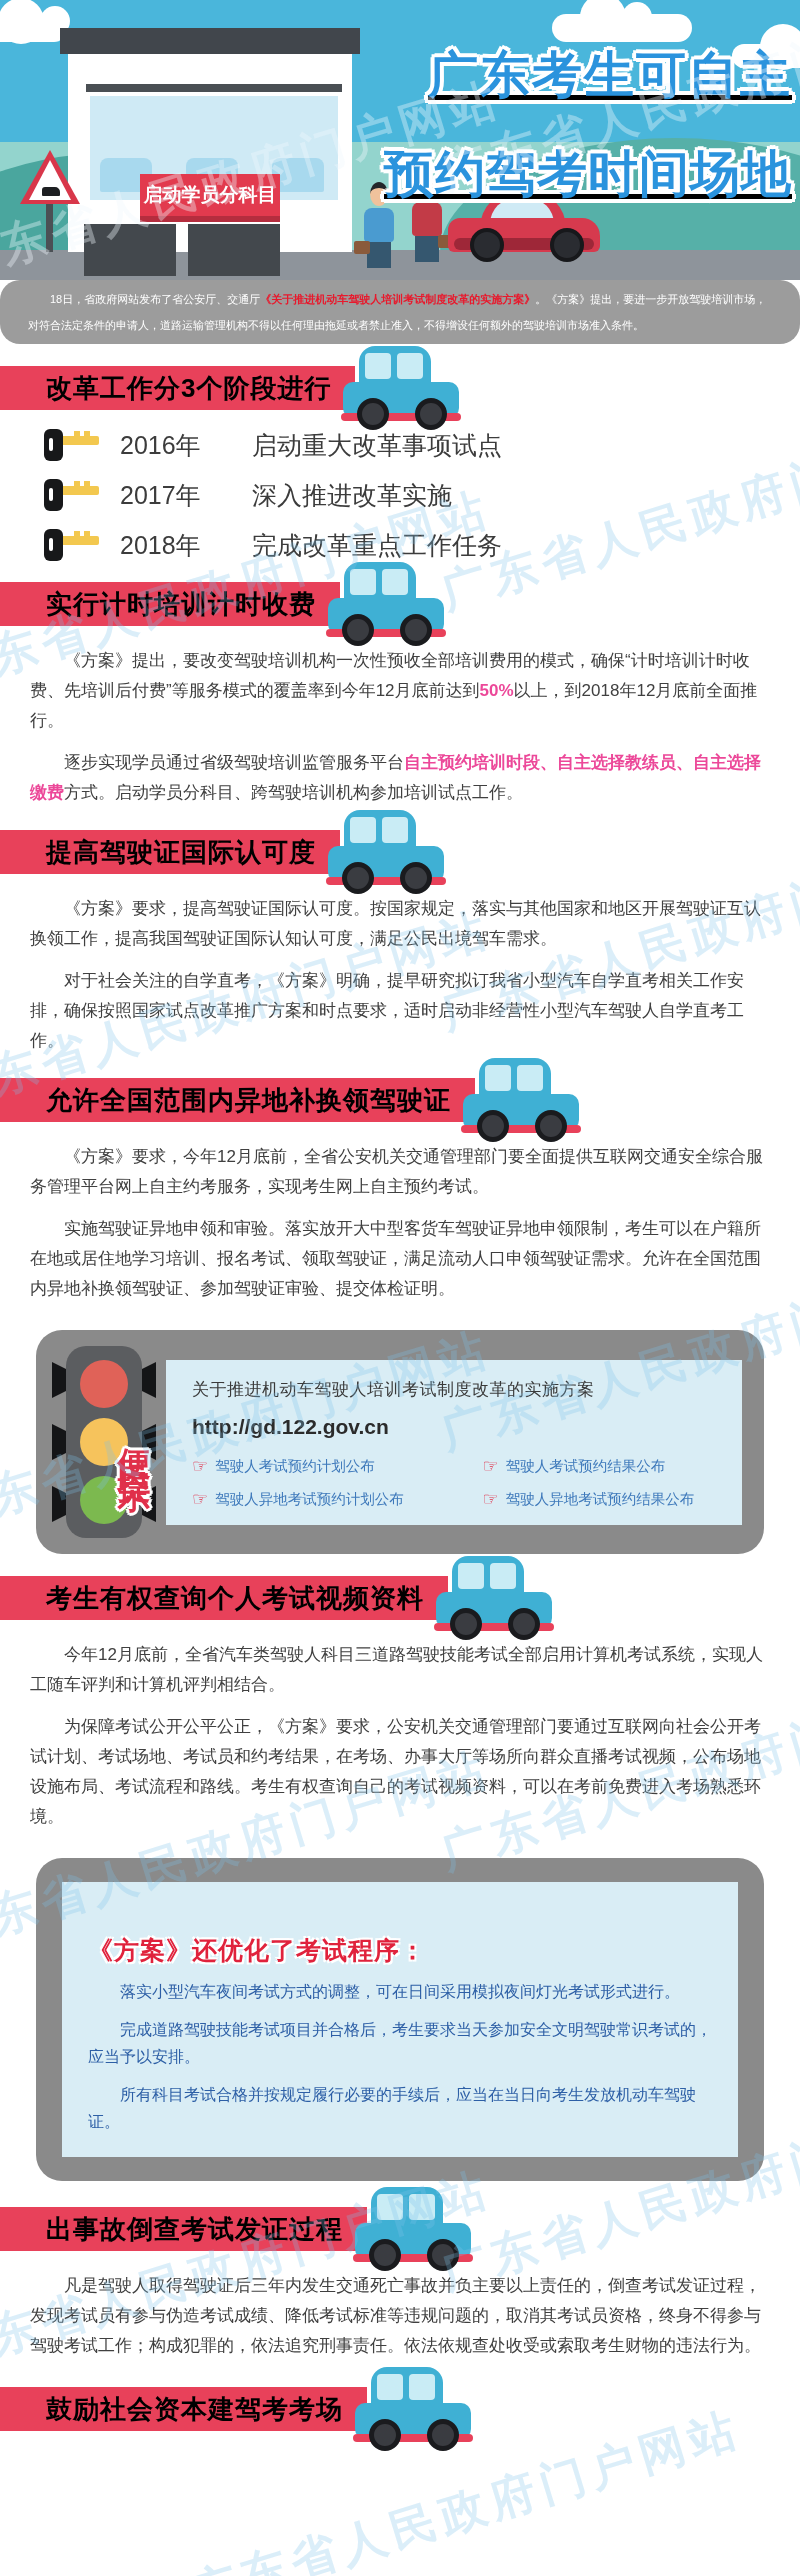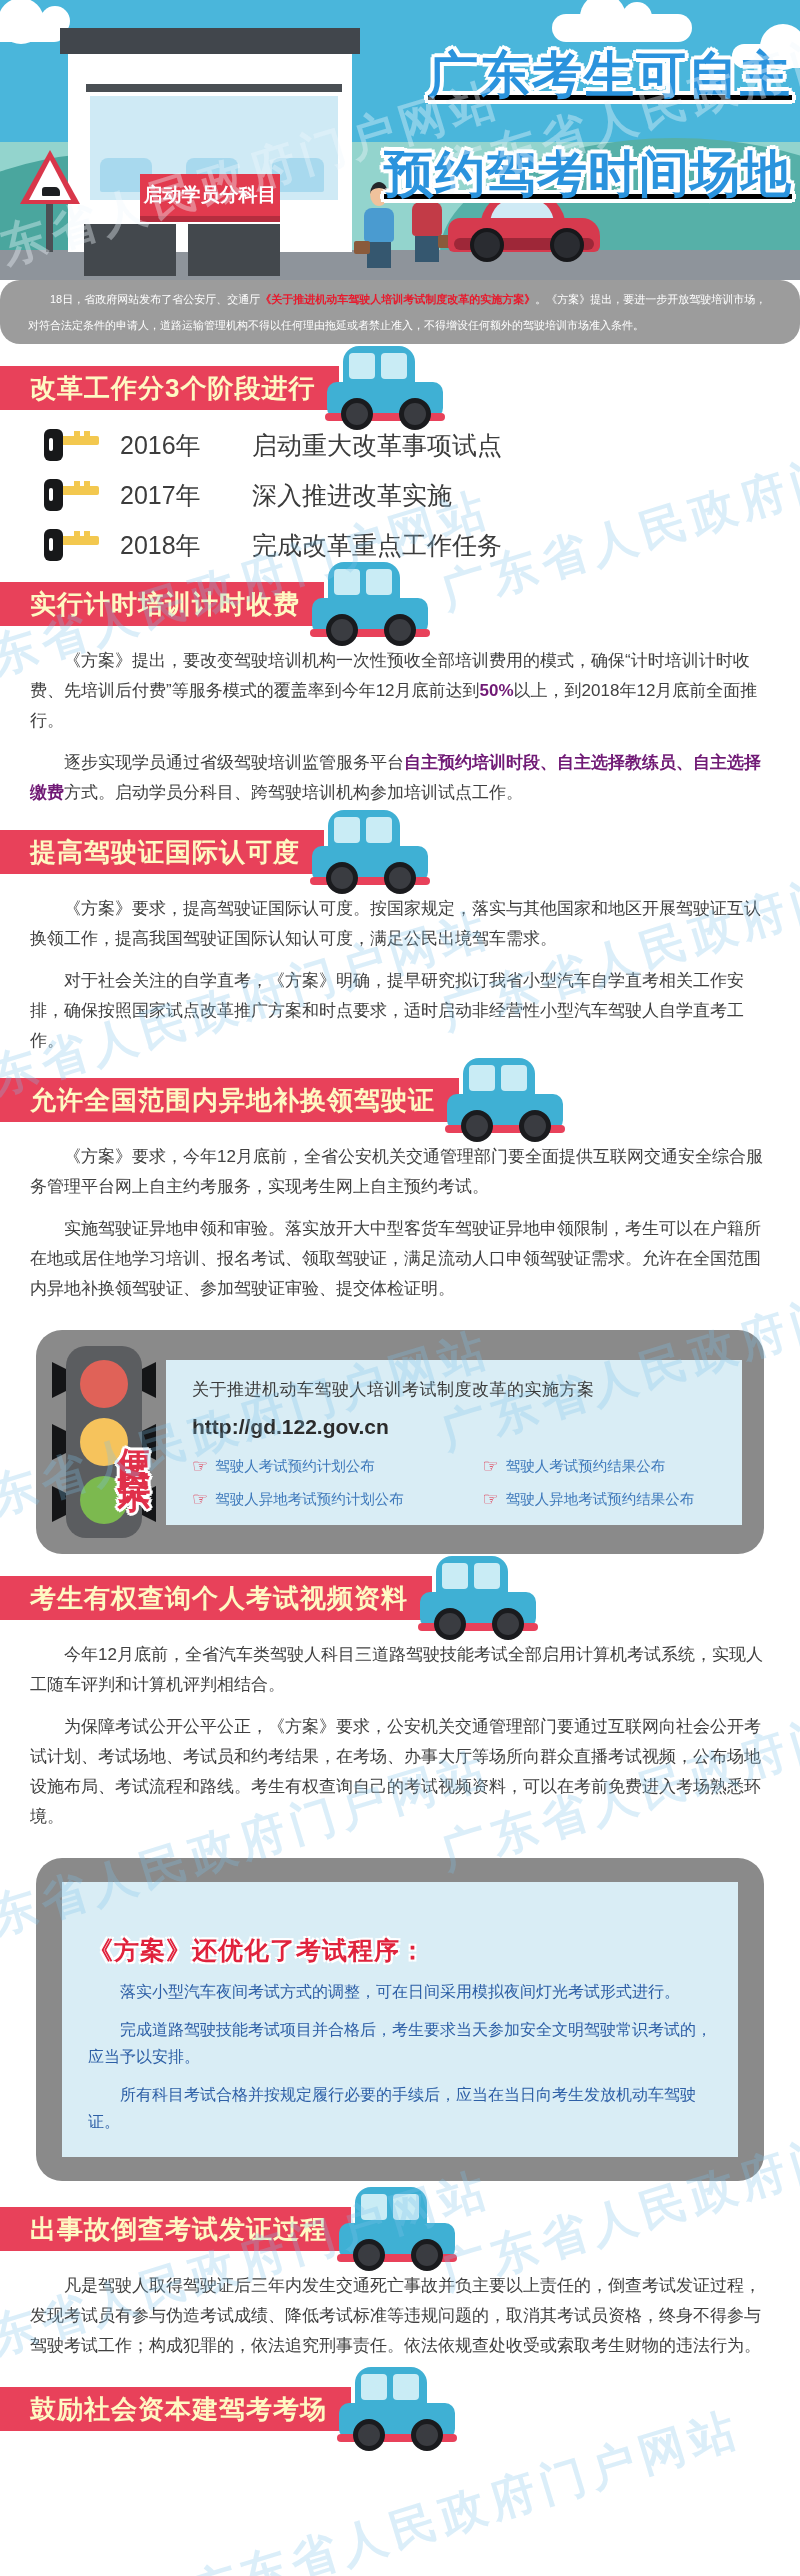--- a/index.html
+++ b/index.html
@@ -49,43 +49,43 @@
   .hero-title .t1{font-size:50px;letter-spacing:2px;}
   .hero-title .t2{font-size:50px;margin-top:32px;letter-spacing:1px;}
 
   
   .intro{background:#9c9c9c;color:#ffffff;font-size:11px;line-height:26px;
      padding:6px 28px;text-indent:2em;border-radius:20px;}
   .intro .red{color:#e8192c;font-weight:bold;}
 
   
   .banner-row{display:flex;align-items:center;margin-top:22px;position:relative;z-index:2;}
-  .banner{background:#e8415a;color:#fef9c3;font-size:26px;font-weight:bold;
-     height:44px;line-height:44px;padding:0 24px 0 30px;letter-spacing:1px;}
+  .banner{background:#e8415a;color:#000000;font-size:26px;font-weight:bold;
+     height:44px;line-height:44px;padding:0 24px 0 46px;letter-spacing:1px;}
   .car-icon{position:relative;width:118px;height:84px;margin-left:-12px;margin-top:-20px;margin-bottom:-20px;z-index:3;}
   .ci-roof{position:absolute;left:16px;top:0;width:72px;height:40px;background:#3fb0d4;border-radius:16px 16px 0 0;}
   .ci-win{position:absolute;top:7px;width:26px;height:26px;background:#c9ecf5;border-radius:4px;}
   .ci-body{position:absolute;left:0;bottom:12px;width:116px;height:36px;background:#3fb0d4;border-radius:10px;}
   .ci-stripe{position:absolute;left:-2px;bottom:9px;width:120px;height:8px;background:#e8415a;border-radius:4px;}
   .ci-wheel{position:absolute;bottom:0;width:22px;height:22px;border-radius:50%;background:#3a3c41;border:5px solid #1a1b1e;}
 
   
   .stages{margin:20px 0 0 44px;display:flex;flex-direction:column;gap:20px;}
   .stage{display:flex;align-items:center;height:30px;color:#3c3c3c;font-size:25px;}
   .stage .year{width:104px;margin-left:18px;}
   .stage .slabel{margin-left:28px;}
   .key-icon{position:relative;width:58px;height:34px;}
   .key-head{position:absolute;left:0;top:1px;width:19px;height:32px;background:#17181a;border-radius:6px;}
   .key-slot{position:absolute;left:5px;top:9px;width:4px;height:13px;background:#ffffff;border-radius:2px;}
   .key-shaft{position:absolute;left:17px;top:8px;width:38px;height:9px;background:#f3c84f;border-radius:2px;}
   .key-tooth{position:absolute;top:3px;width:6px;height:6px;background:#f3c84f;}
 
   
   .para{margin:20px 30px 0;color:#404040;font-size:17px;line-height:30px;text-indent:2em;}
-  .para .red{color:#701a75;font-weight:bold;}
+  .para .red{color:#ec4899;font-weight:bold;}
   .para + .para{margin-top:12px;}
 
   
   .tips-box{margin:26px 36px 0;background:#8a8a8a;border-radius:26px;display:flex;
      padding:16px 22px 16px 18px;align-items:center;}
   .tlight{position:relative;width:100px;height:192px;flex:none;}
   .tl-body{position:absolute;left:12px;top:0;width:76px;height:192px;background:#5b5d60;border-radius:20px;}
   .tl-hood{position:absolute;width:16px;height:36px;background:#141517;}
   .tl-hood.l{left:-2px;clip-path:polygon(0 0,100% 22%,100% 78%,0 100%);}
   .tl-hood.r{right:-2px;clip-path:polygon(100% 0,0 22%,0 78%,100% 100%);}

